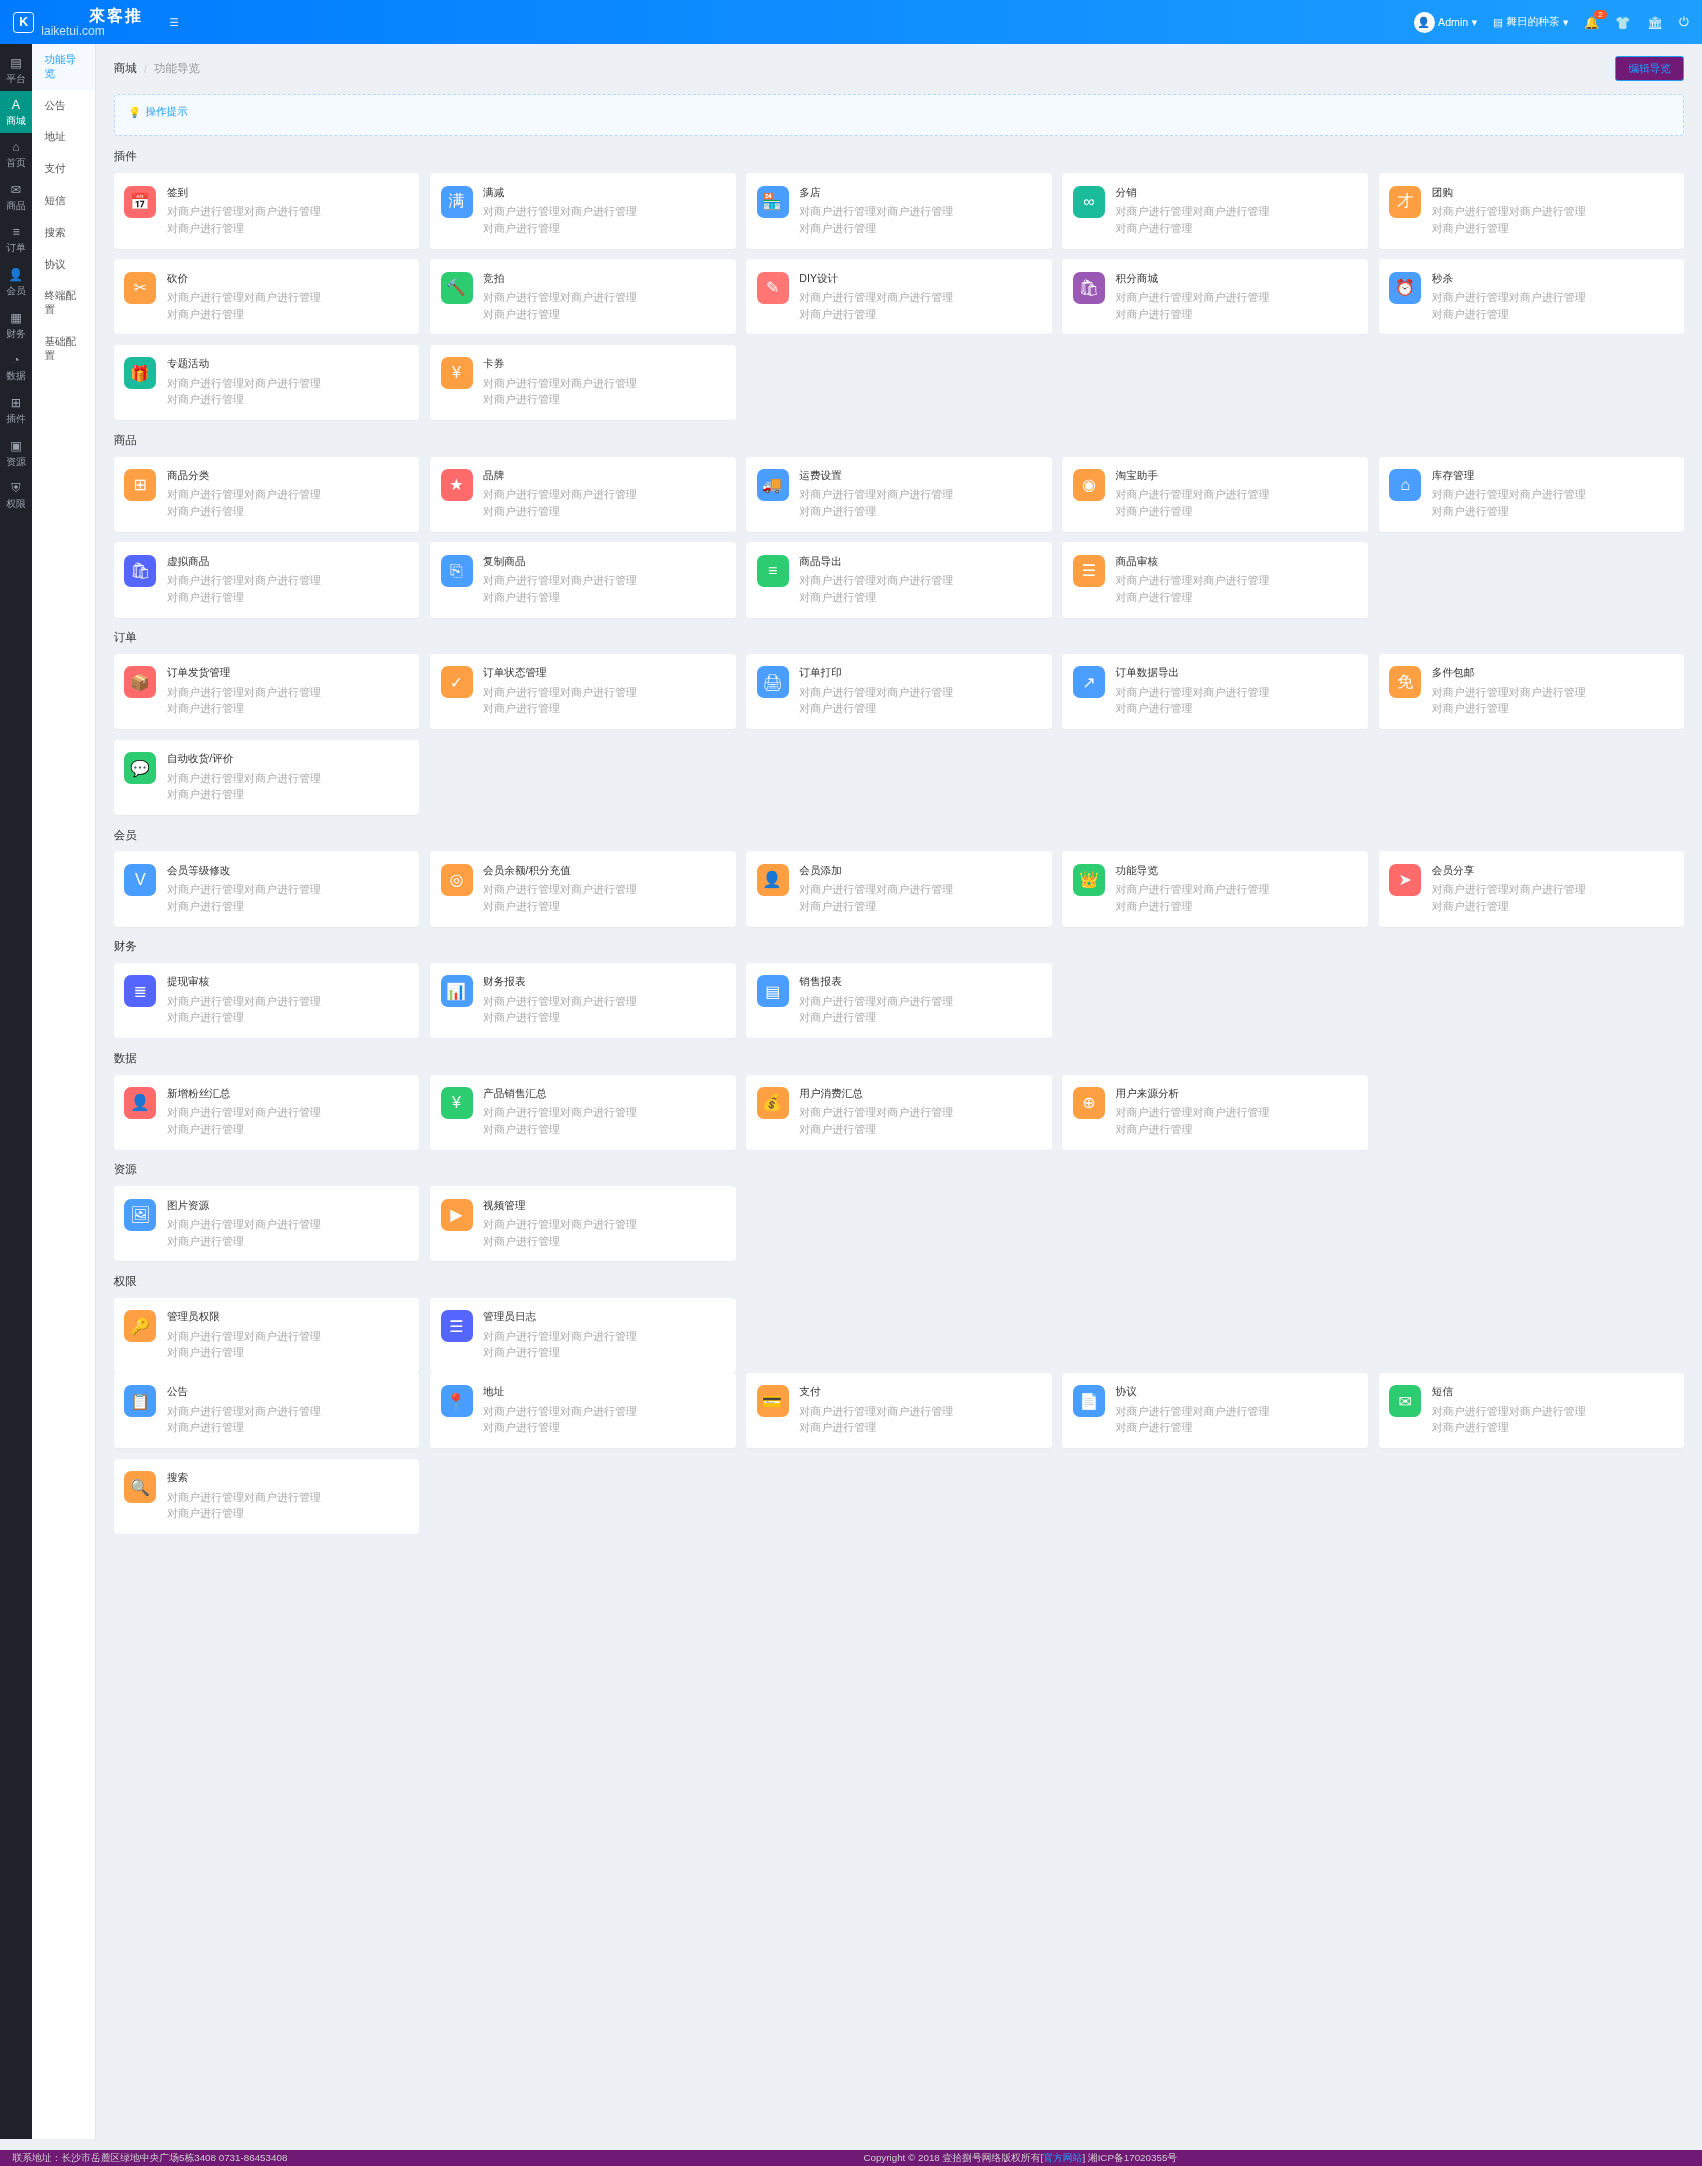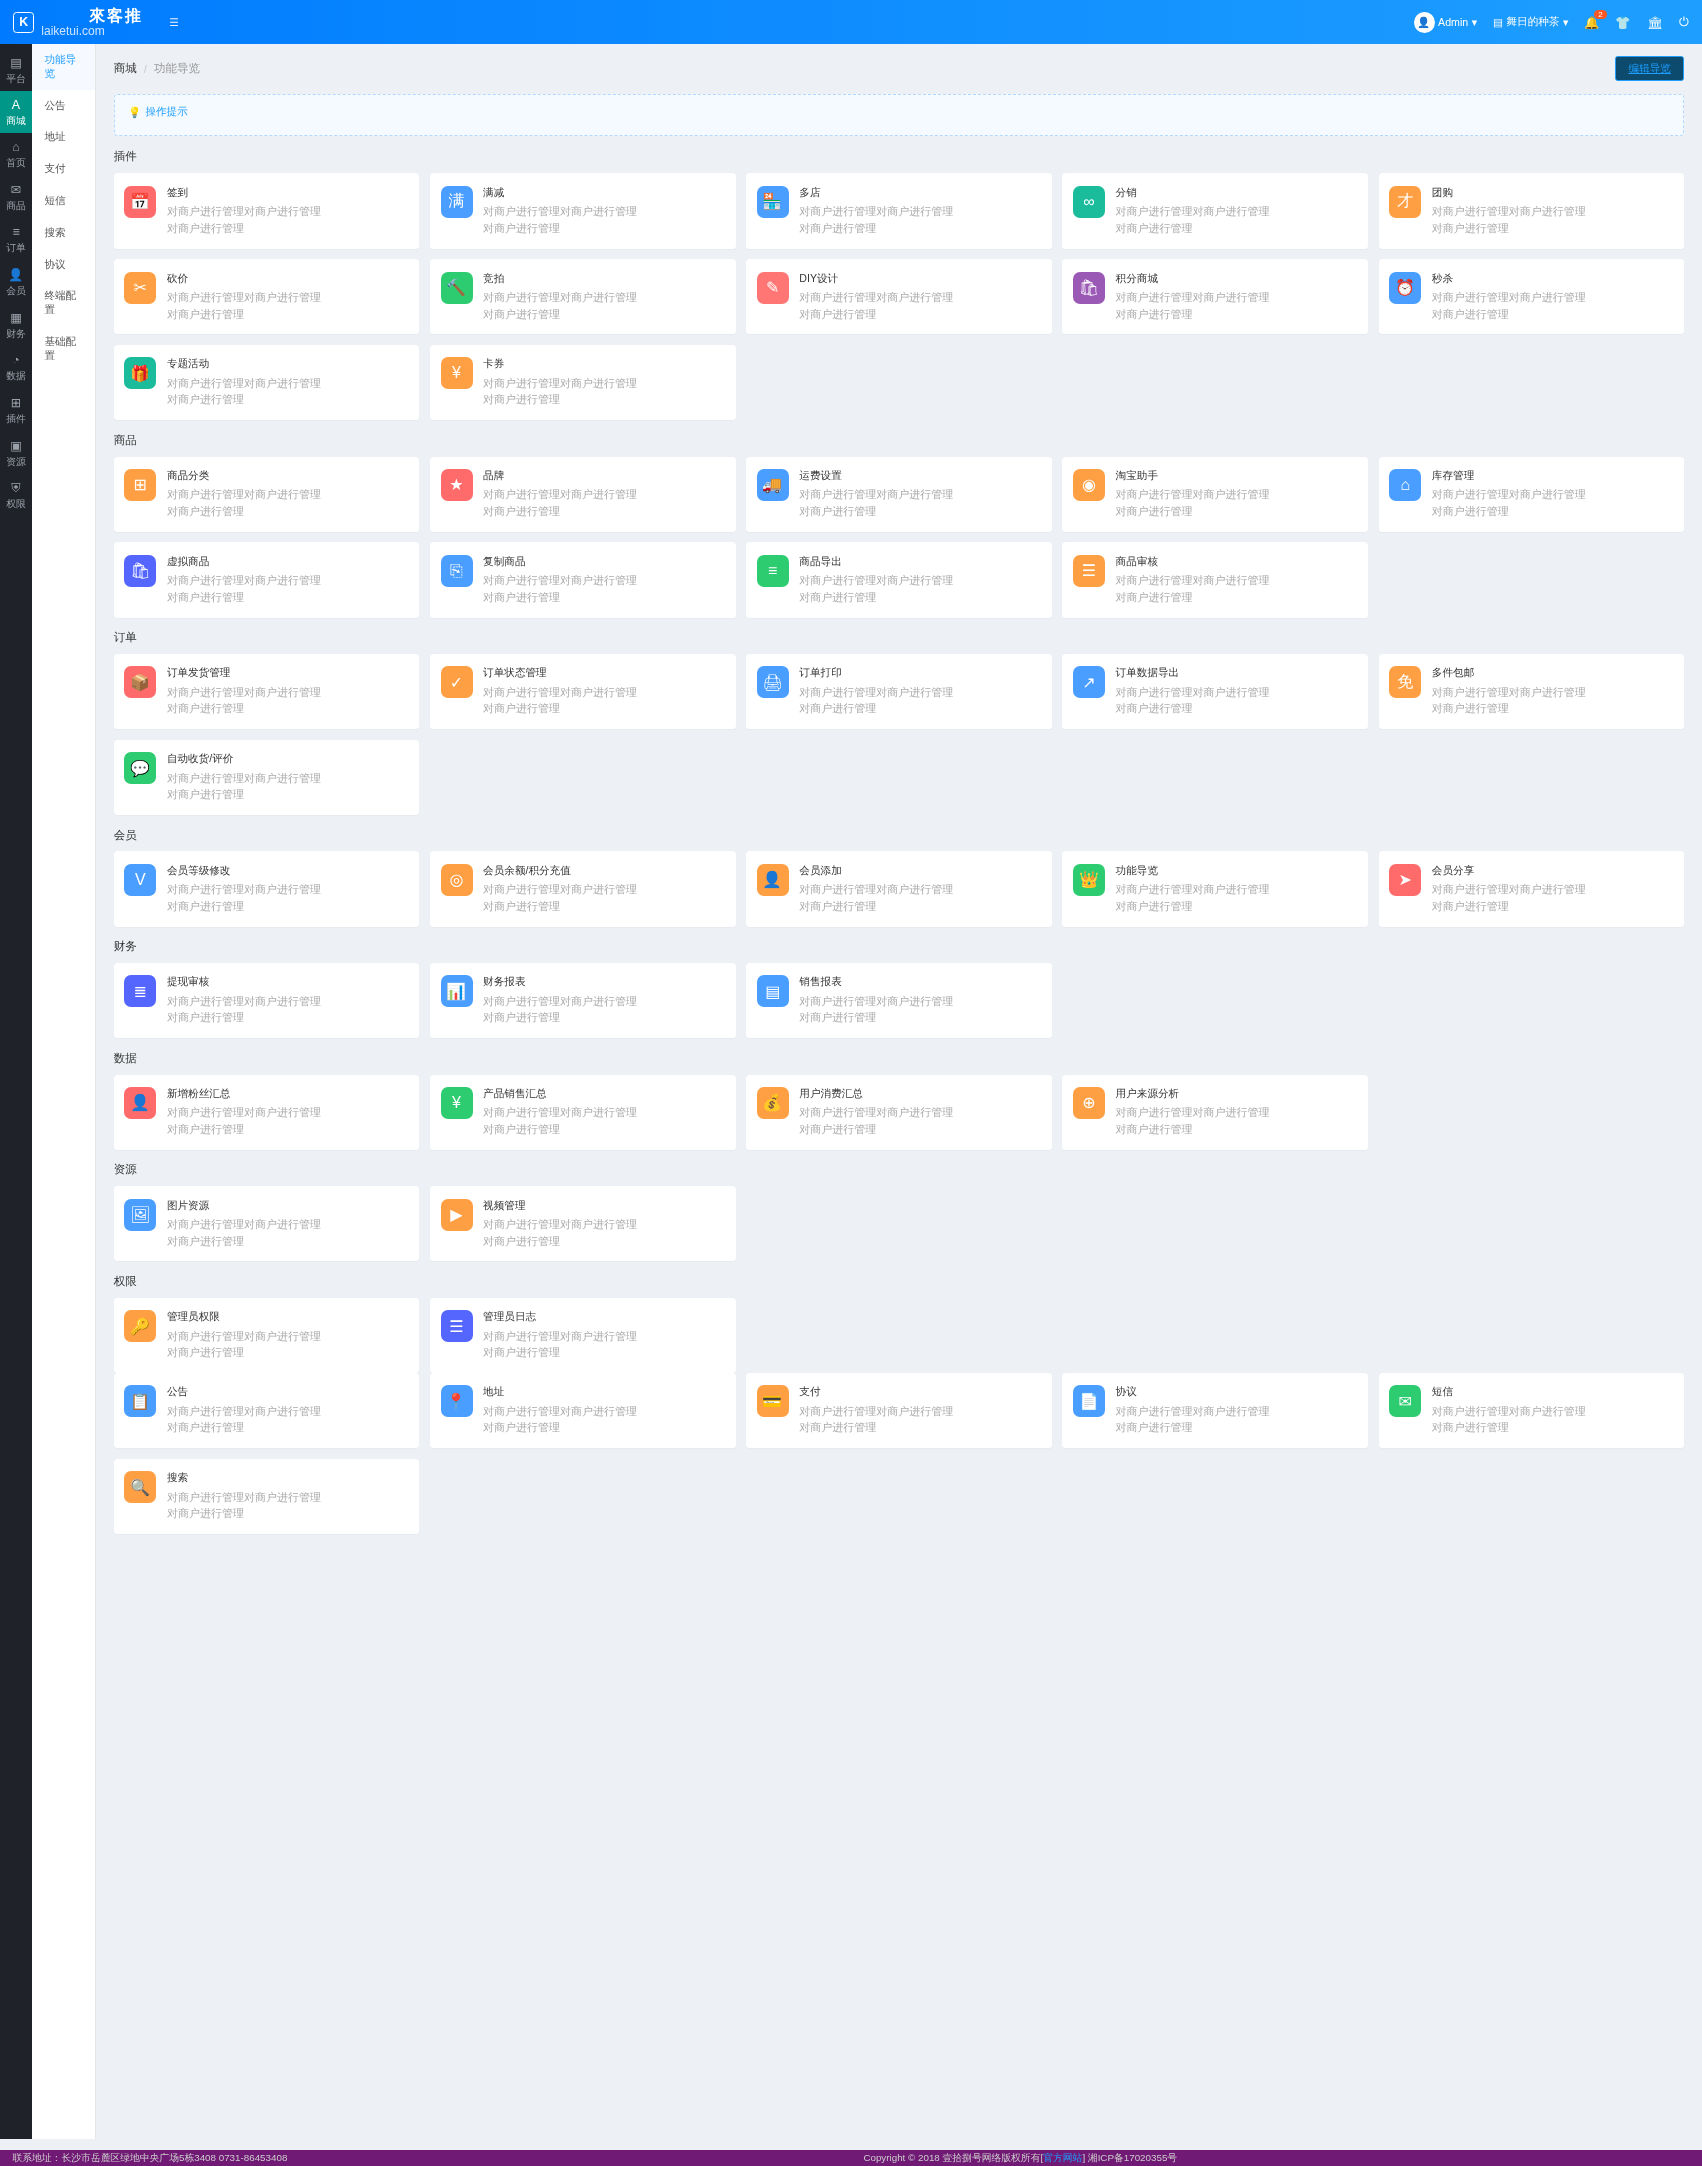--- a/index.html
+++ b/index.html
@@ -30,21 +30,21 @@
 
 
 .sidebar-secondary { width: 64px; background: #fff; border-right: 0.9px solid #e6e6e6; }
 .sub-item { padding: 8.9px 12.4px; font-size: 10.6px; color: #555; cursor: pointer; }
 .sub-item.active { color: #1e9fff; background: #f6f9ff; }
 
 
 .main { flex: 1; display: flex; flex-direction: column; }
 .breadcrumb { padding: 12.4px 17.7px; background: #edf0f5; font-size: 11.5px; color: #999; display: flex; align-items: center; }
 .breadcrumb .strong { color: #333; }
-.edit-btn { margin-left: auto; border: 0.9px solid #1e9fff; color: #1e9fff; background: #0c4a6e; padding: 4.4px 12.4px; border-radius: 2.7px; cursor: pointer; font-size: 10.6px; text-decoration: underline; }
+.edit-btn { margin-left: auto; border: 0.9px solid #1e9fff; color: #1e9fff; background: #701a75; padding: 4.4px 12.4px; border-radius: 2.7px; cursor: pointer; font-size: 10.6px; }
 
 .content { padding: 0 17.7px 17.7px; }
 
 .notice { border: 0.9px dashed #b3d8ff; background: #f4faff; border-radius: 3.5px; padding: 10.6px 14px; margin-bottom: 13.3px; }
 .notice-title { color: #1e9fff; font-size: 10.6px; display: flex; align-items: center; gap: 3.5px; margin-bottom: 5.3px; }
 .notice-line { color: #666; font-size: 9.8px; line-height: 1.8; padding-left: 14px; }
 
 .section-title { font-size: 11.5px; color: #333; margin: 12.4px 0 8.9px; }
 
 .card-grid { display: grid; grid-template-columns: repeat(5, 1fr); gap: 10.6px; }

